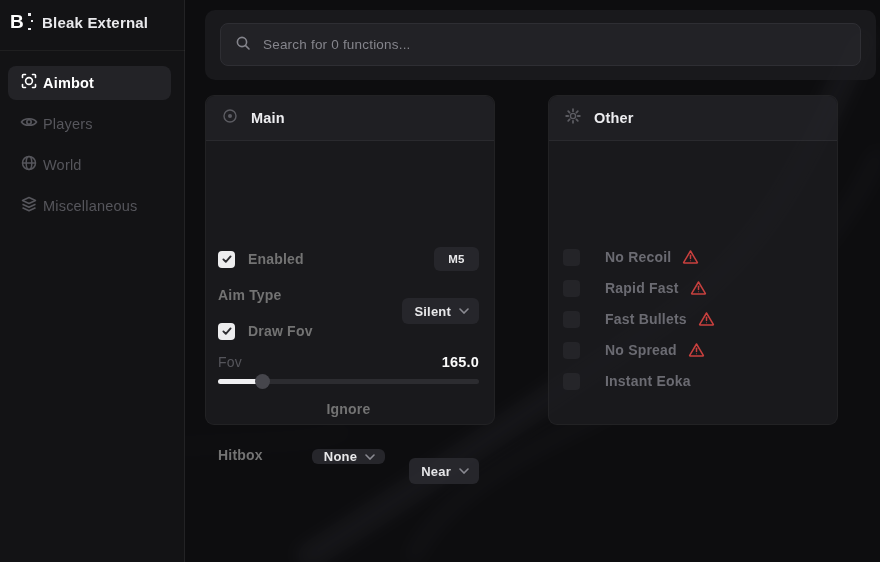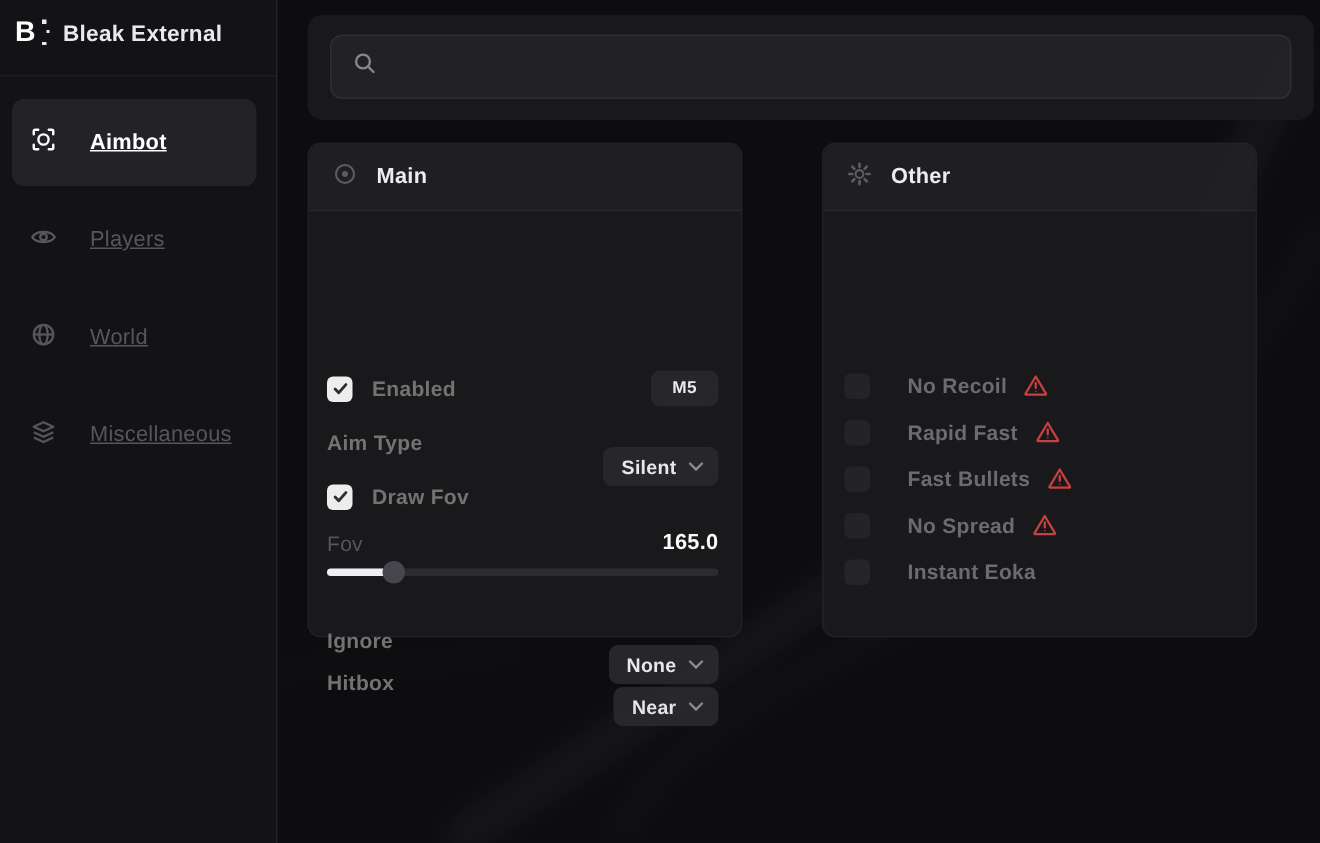--- a/index.html
+++ b/index.html
@@ -19,21 +19,21 @@
   .sidebar::after{content:"";position:absolute;right:0;top:0;width:1px;height:562px;background:rgba(255,255,255,.07);}
   .logo-row{position:absolute;left:10px;top:10px;height:24px;display:flex;align-items:center;gap:10px;}
   .logo-mark{position:relative;width:22px;height:22px;color:#fff;font-weight:bold;font-size:19px;line-height:22px;text-align:left;}
   .logo-mark .px{position:absolute;background:#e9e9ec;}
   .logo-mark .px.a{width:3px;height:3px;right:1px;top:2px;}
   .logo-mark .px.b{width:2px;height:2px;right:-1px;top:9px;}
   .logo-mark .px.c{width:3px;height:2px;right:1px;bottom:3px;}
   .app-title{color:#e9e9ec;font-size:15px;font-weight:600;letter-spacing:.2px;}
   .sidebar-sep{position:absolute;left:0;top:50px;width:185px;height:1px;background:rgba(255,255,255,.05);}
   .nav{position:absolute;left:8px;top:66px;width:163px;display:flex;flex-direction:column;gap:7px;}
-  .nav-item{height:34px;border-radius:8px;display:flex;align-items:center;gap:22px;padding:12px 12px;cursor:pointer;color:#56565c;text-decoration:underline;}
+  .nav-item{height:34px;border-radius:8px;display:flex;align-items:center;gap:5px;padding:0 12px;cursor:pointer;color:#56565c;}
   .nav-item.active{background:#232327;color:#ffffff;}
   .nav-item .nav-label{font-size:14.5px;font-weight:600;letter-spacing:.2px;}
   .nav-item:not(.active) .nav-label{font-weight:500;}
   .nav-item svg{flex:0 0 auto;}
 
   
   .content{position:absolute;left:185px;top:0;width:695px;height:562px;z-index:10;}
   .search-wrap{position:absolute;left:20px;top:10px;width:671px;height:70px;background:#19191c;border-radius:10px;}
   .search-input{position:absolute;left:15px;top:13px;width:641px;height:43px;box-sizing:border-box;
     background:#222226;border:1px solid #2e2e33;border-radius:8px;display:flex;align-items:center;gap:12px;padding:0 14px;cursor:text;}
@@ -144,20 +144,21 @@
 <div class="content">
 
   <div class="search-wrap">
     <div class="search-input">
       <span>
         <svg width="16" height="16" viewBox="0 0 16 16" fill="none" stroke="#85858c" stroke-width="1.6" stroke-linecap="round">
           <circle cx="7" cy="7" r="4.6"></circle>
             <path d="M10.6,10.6 L14,14"></path>
         </svg>
       </span>
+      <span class="search-placeholder">Search for 0 functions...</span>
     </div>
   </div>
 
   <div class="panel main">
     <div class="panel-header">
       <span>
         <svg width="16" height="16" viewBox="0 0 16 16" fill="none" stroke="#5c5c62" stroke-width="1.4">
           <circle cx="8" cy="8" r="6"></circle>
             <circle cx="8" cy="8" r="2" fill="#5c5c62" stroke="none"></circle>
         </svg>
@@ -200,21 +201,21 @@
       <span class="lbl dim">Fov</span>
       <span class="spacer"></span>
       <span class="fov-value">165.0</span>
     </div>
 
     <div class="slider">
       <div class="slider-fill" style="width: 17%;"></div>
       <div class="slider-handle" style="left: calc(17% - 7px);"></div>
     </div>
 
-    <div class="row" style="top:318px;height:26px;">
+    <div class="row" style="top:305px;height:26px;flex-direction:column;">
       <span class="lbl">Ignore</span>
       <span class="spacer"></span>
       <div class="dropdown">
         <span>None</span>
         <svg width="10" height="6" viewBox="0 0 10 6" fill="none" stroke="#8b8b92" stroke-width="1.6" stroke-linecap="round">
             <path d="M1,1 L5,5 L9,1"></path>
           </svg>
       </div>
     </div>
 

